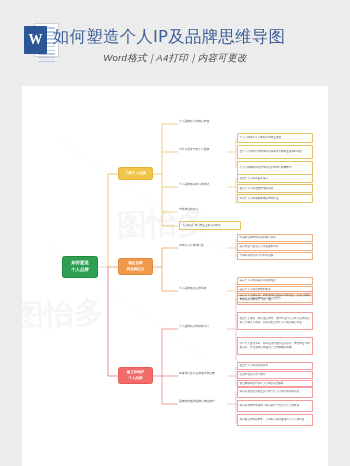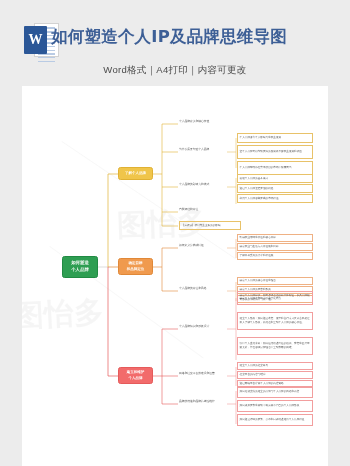--- a/index.html
+++ b/index.html
@@ -25,26 +25,26 @@
   .word-icon .wi-tab{
     position:absolute;left:0;top:4px;width:23px;height:28px;background:#2b5797;
     border-radius:1px;
   }
   .word-icon .wi-tab span{
     display:block;color:#fff;font-weight:bold;font-size:14px;line-height:28px;
     text-align:center;font-family:"Liberation Serif","DejaVu Serif",serif;
   }
   .doc-title{
     position:absolute;left:0;top:26px;width:338px;text-align:center;
-    color:#3d5f96;font-size:16.5px;font-weight:bold;letter-spacing:.2px;
+    color:#3d5f96;font-size:16.5px;font-weight:normal;letter-spacing:.2px;
     font-family:"DejaVu Sans","Liberation Sans",sans-serif;
   }
   .doc-sub{
-    position:absolute;left:0;top:64px;width:350px;text-align:center;
-    color:#4a4a4a;font-size:9.5px;letter-spacing:.3px;
+    position:absolute;left:0;top:52px;width:350px;text-align:center;
+    color:#4a4a4a;font-size:9.5px;letter-spacing:.3px;font-style:italic;
   }
   
   .page{
     position:absolute;left:22px;top:86px;width:306px;height:380px;background:#fff;
     overflow:hidden;
   }
   .watermark{
     position:absolute;left:0;top:0;width:306px;height:380px;
     pointer-events:none;opacity:.5;
   }

